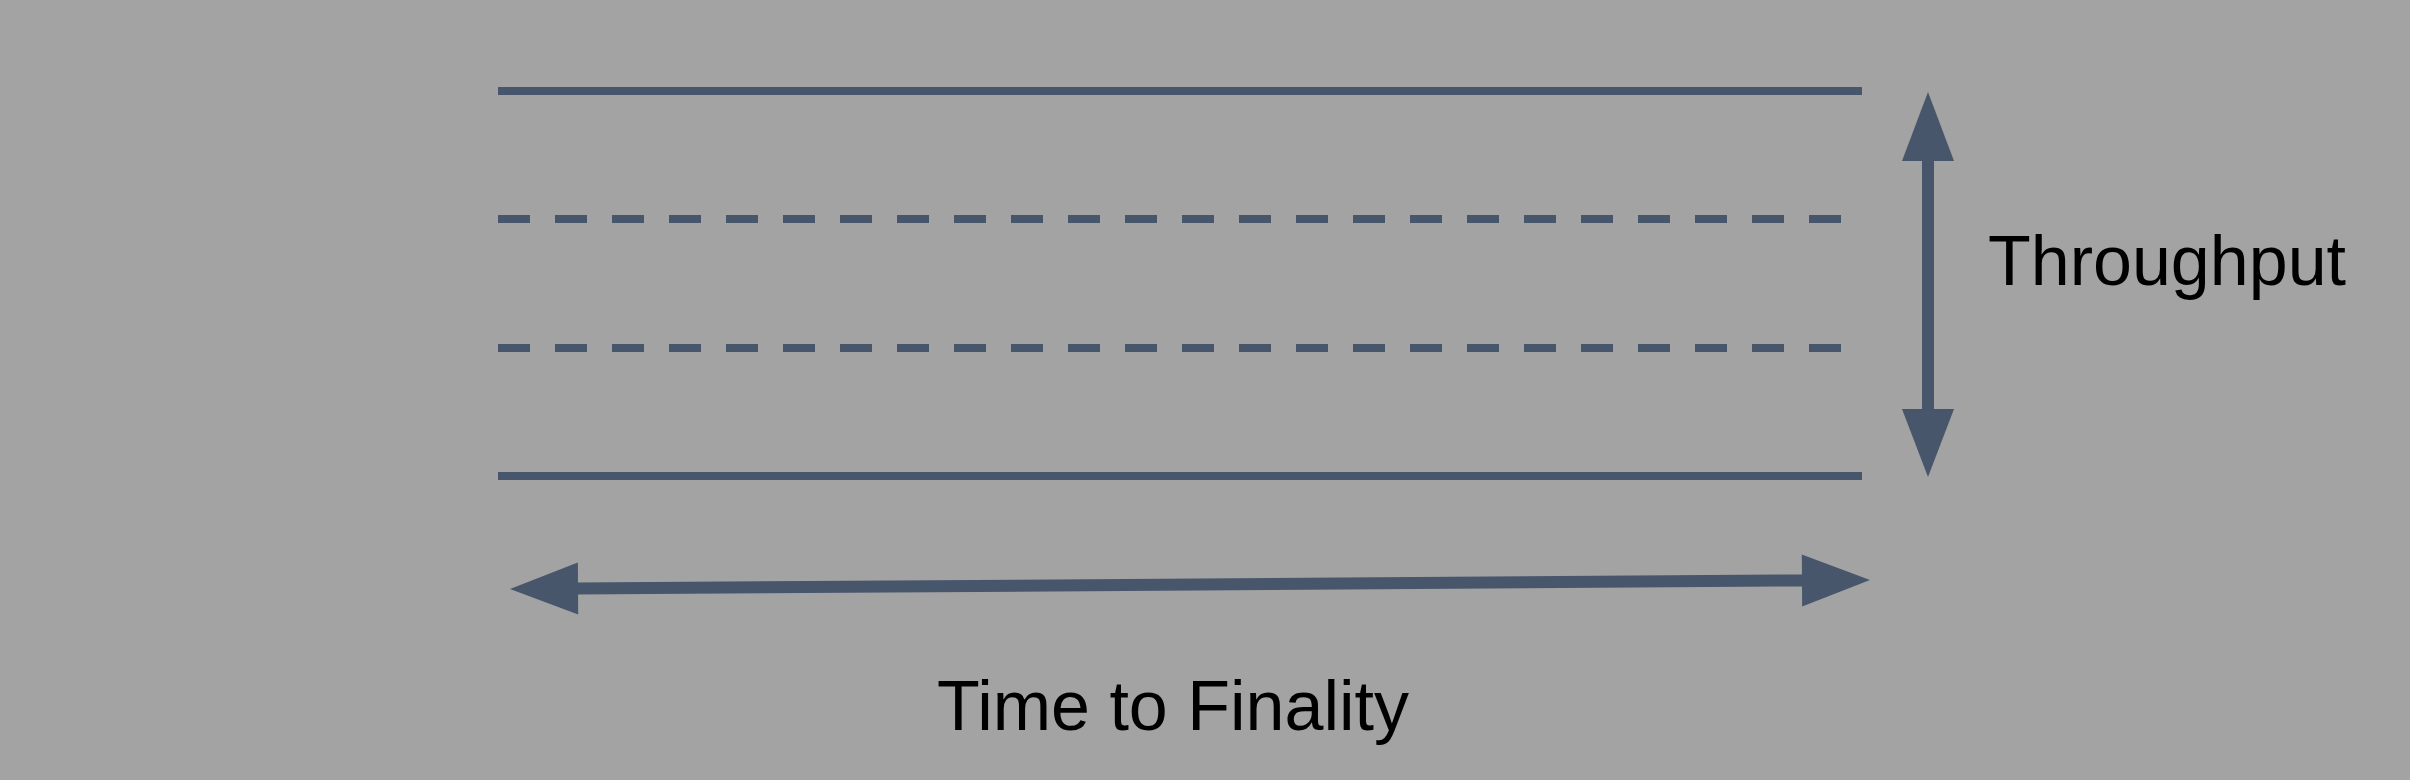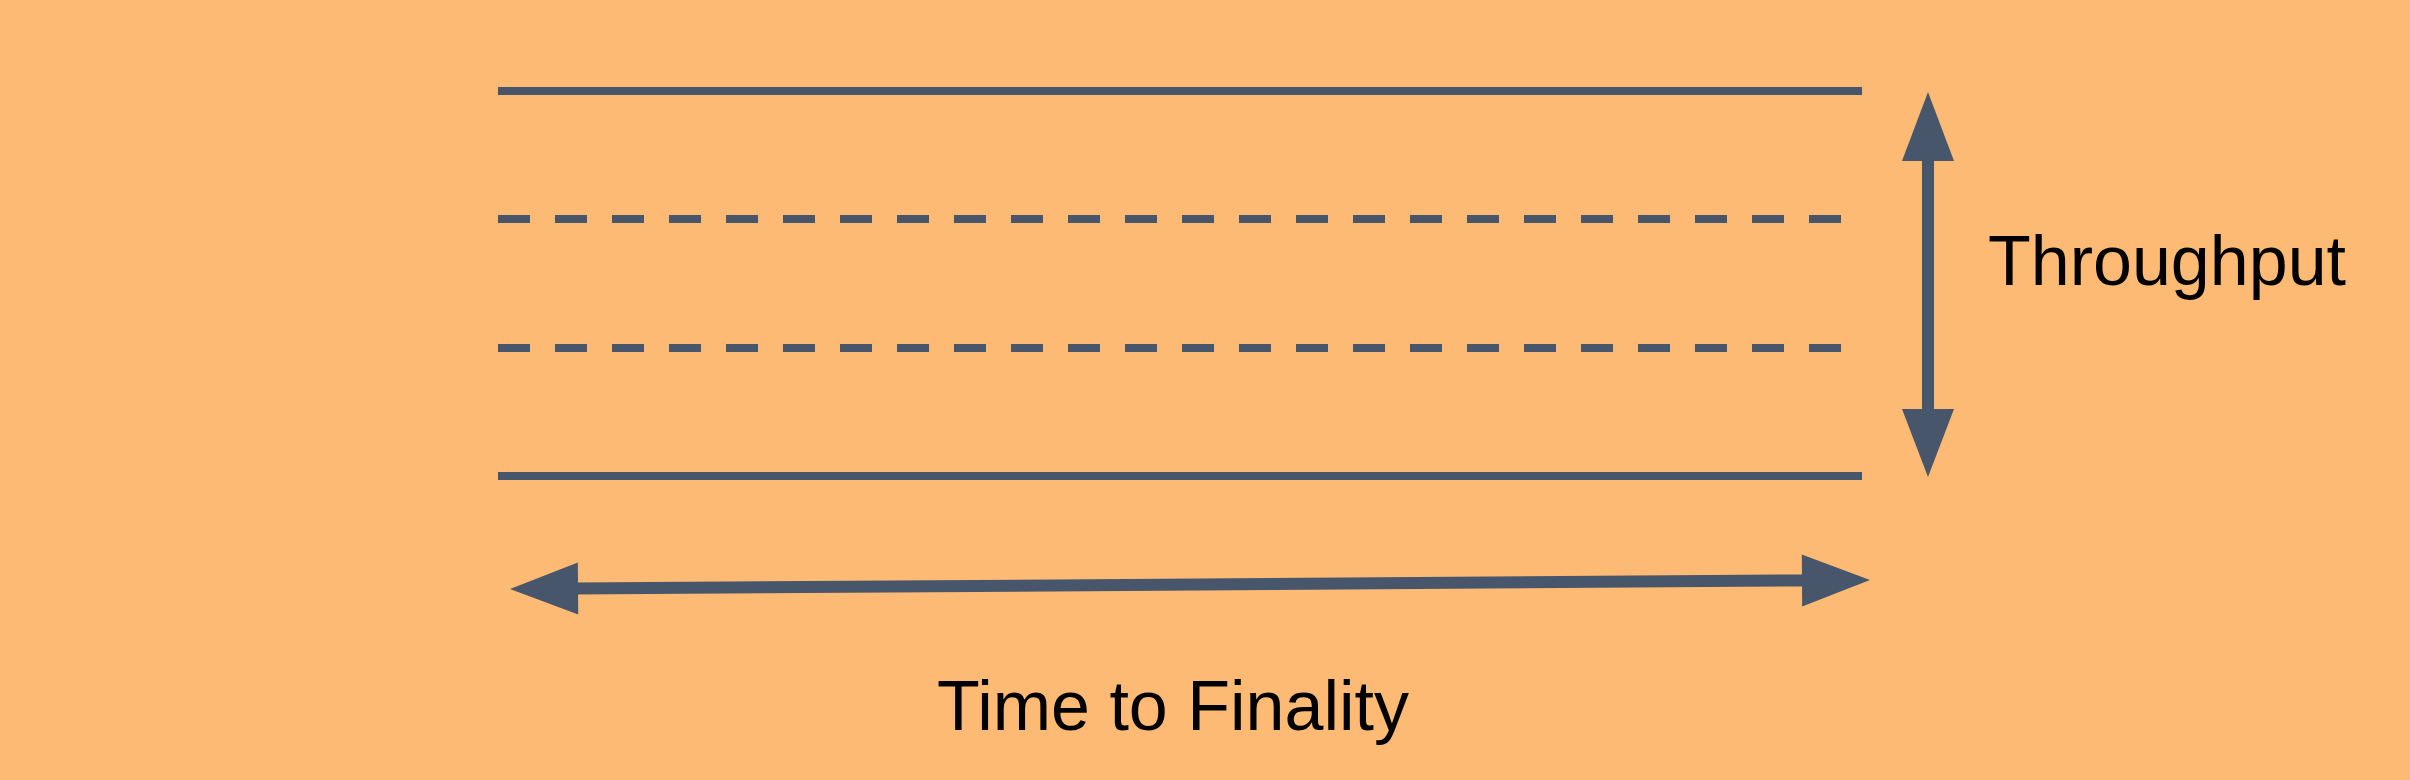--- a/index.html
+++ b/index.html
@@ -4,21 +4,21 @@
 <style>
   html, body {
     margin: 0;
     padding: 0;
     background: #ffffff;
   }
   .canvas-wrap {
     position: relative;
     width: 2410px;
     height: 780px;
-    background: #fdba74;
+    background: #a3a3a3;
     overflow: hidden;
   }
   svg {
     display: block;
   }
   .diagram-label {
     font-family: "Liberation Sans", sans-serif;
     font-size: 70px;
     font-weight: 400;
   }

